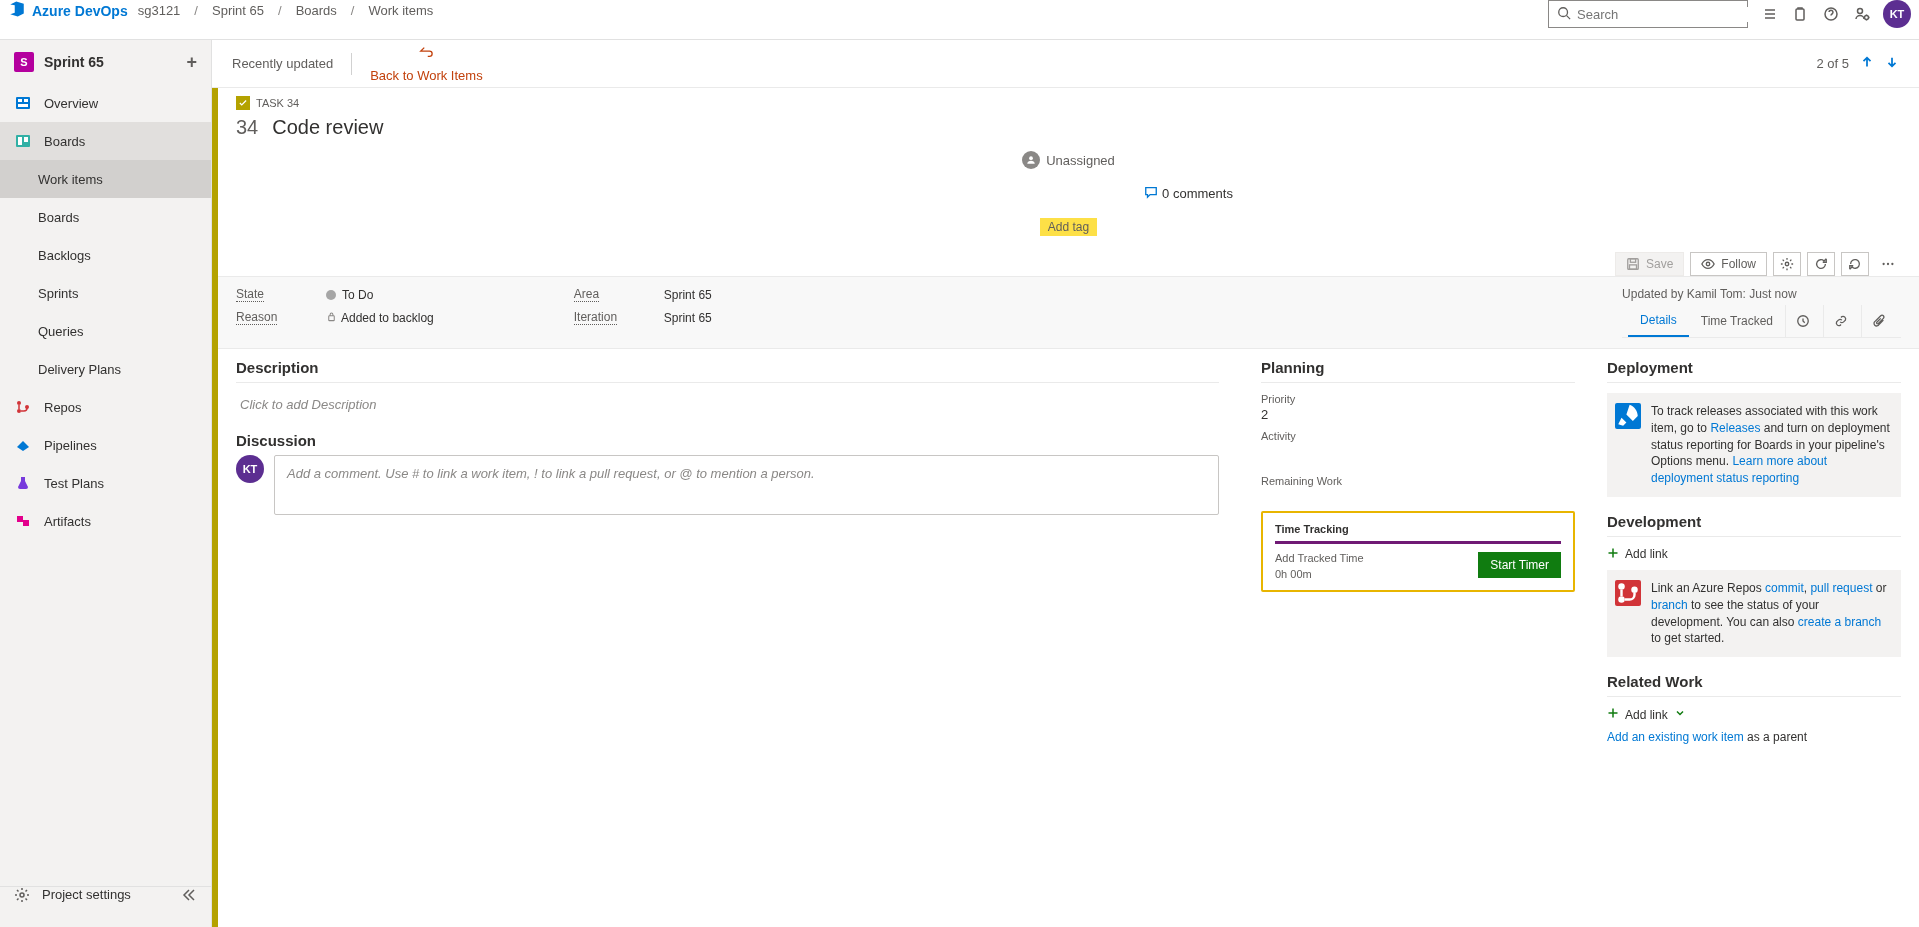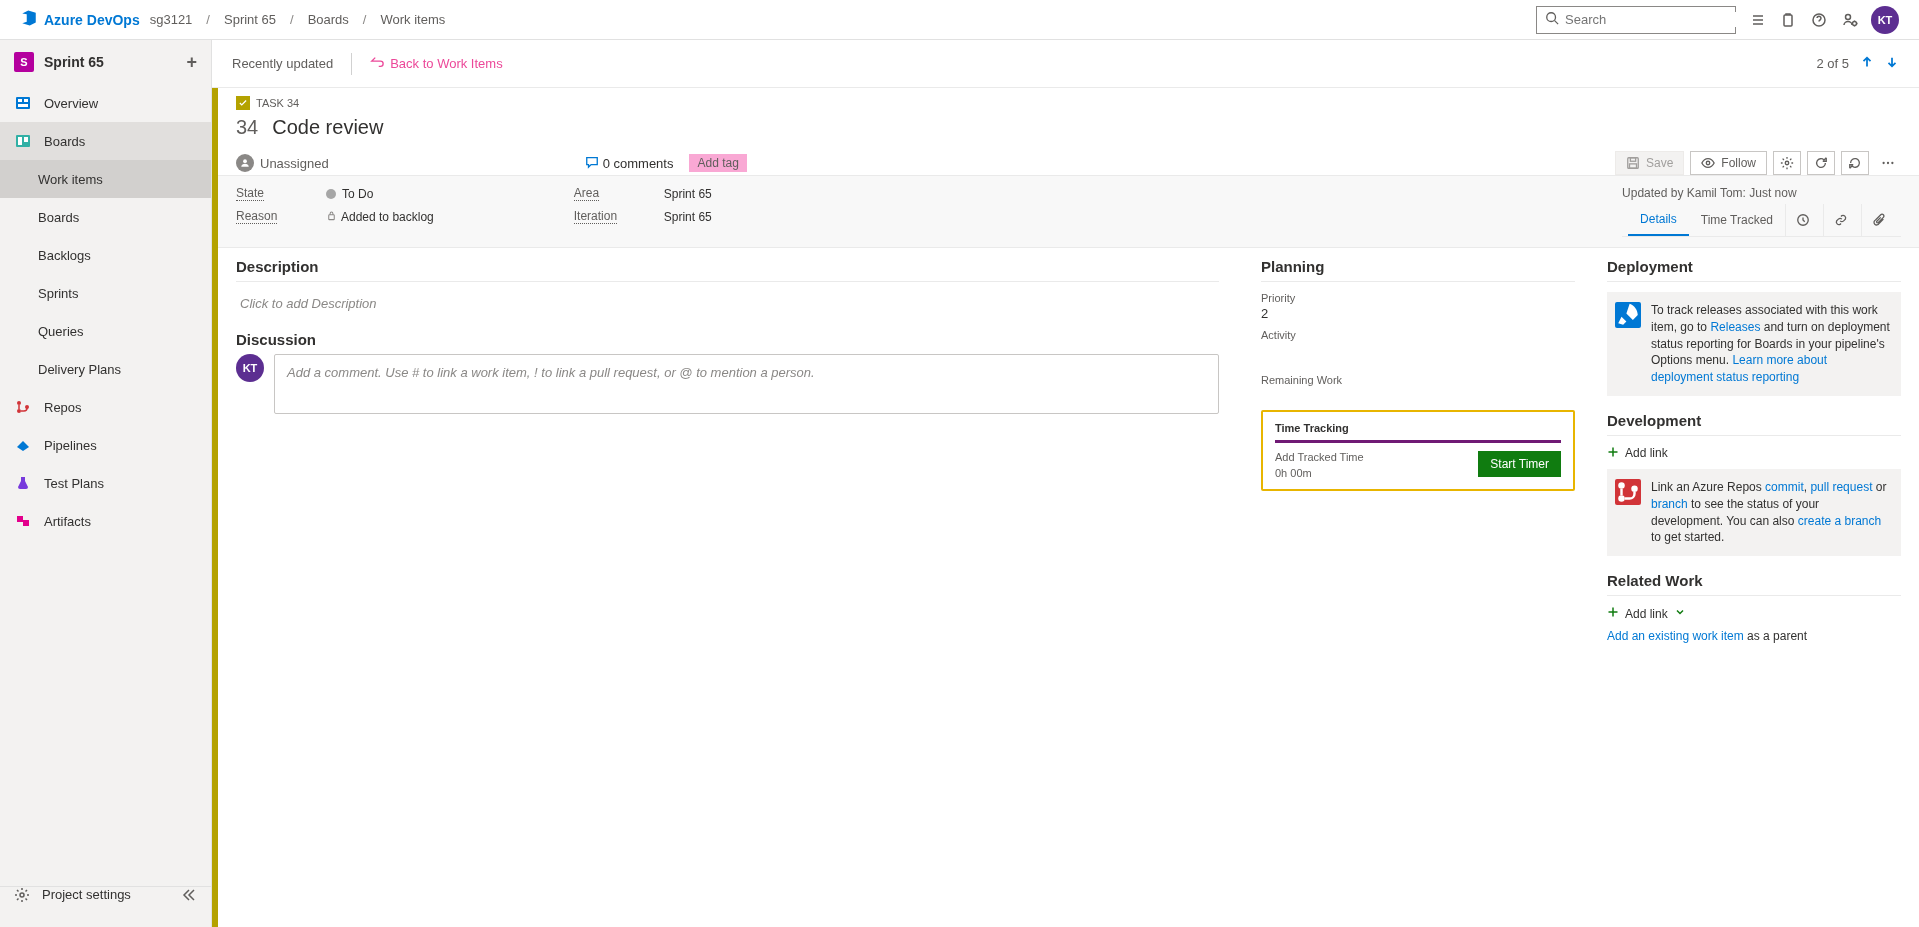--- a/index.html
+++ b/index.html
@@ -1,20 +1,20 @@
 <!DOCTYPE html>
 <html><head>
 <meta charset="utf-8">
 <style>
 * { box-sizing: border-box; margin: 0; padding: 0; }
 body { font-family: "Segoe UI", Arial, sans-serif; font-size: 13px; color: #323130; background: #fff; }
 a { text-decoration: none; }
 
 
-.topbar { display: flex; align-items: center; height: 40px; border-bottom: 1px solid #e1e1e1; padding: 0 20px; }
+.topbar { display: flex; align-items: flex-start; height: 40px; border-bottom: 1px solid #e1e1e1; padding: 0 8px; }
 .topbar-left { display: flex; align-items: center; flex: 1; gap: 10px; }
 .brand { display: flex; align-items: center; gap: 6px; font-weight: 600; color: #0078d4; font-size: 14px; }
 .brand-icon svg { width: 18px; height: 18px; }
 .crumb { color: #605e5c; }
 .crumb-sep { color: #8a8886; margin: 0 4px; }
 .topbar-right { display: flex; align-items: center; gap: 11px; }
 .search { display: flex; align-items: center; width: 200px; height: 28px; border: 1px solid #8a8886; padding: 0 8px; gap: 6px; }
 .search svg { width: 14px; height: 14px; color: #605e5c; }
 .search input { border: 0; outline: 0; flex: 1; font-size: 13px; }
 .top-icon { color: #605e5c; width: 20px; height: 20px; display: flex; align-items: center; justify-content: center; }
@@ -39,46 +39,46 @@
 .side-footer { border-top: 1px solid #e1e1e1; }
 .side-foot-item { display: flex; align-items: flex-start; height: 40px; padding: 0 14px; gap: 12px; color: #323130; }
 .side-foot-item svg { width: 16px; height: 16px; }
 .collapse-btn { margin-left: auto; color: #605e5c; }
 
 
 .main { flex: 1; display: flex; flex-direction: column; overflow: hidden; }
 .main-top { display: flex; align-items: center; height: 48px; padding: 0 20px; border-bottom: 1px solid #eaeaea; }
 .main-top-title { color: #605e5c; }
 .divider { width: 1px; height: 22px; background: #d1d1d1; margin: 0 18px; }
-.backlink { color: #ec4899; display: flex; align-items: center; gap: 6px; }
+.backlink { color: #c2410c; display: flex; align-items: center; gap: 6px; flex-direction: column; }
 .backlink svg { width: 14px; height: 14px; }
 .main-top-right { margin-left: auto; display: flex; align-items: center; gap: 11px; color: #605e5c; }
 .arrow-btn svg { width: 14px; height: 14px; }
 
 
 .wi { display: flex; flex: 1; overflow: hidden; }
 .wi-stripe { width: 6px; background: #b4a200; }
 .wi-body { flex: 1; display: flex; flex-direction: column; overflow: auto; }
 
 .wi-header { padding: 8px 18px 0 18px; }
 .wi-type { display: flex; align-items: center; gap: 6px; color: #605e5c; font-size: 11px; }
 .wi-type-icon { width: 14px; height: 14px; background: #b4a200; display: flex; align-items: center; justify-content: center; }
 .wi-type-icon svg { width: 10px; height: 10px; color: #fff; }
 .wi-title-row { display: flex; align-items: baseline; gap: 14px; margin-top: 6px; }
 .wi-id { font-size: 20px; color: #605e5c; }
 .wi-title { font-size: 20px; font-weight: 400; }
 
-.wi-toolbar { display: flex; align-items: center; margin-top: 12px; gap: 16px; }
+.wi-toolbar { display: flex; align-items: center; margin-top: 12px; gap: 16px; flex-direction: column; }
 .wi-assignee { display: flex; align-items: center; gap: 6px; color: #605e5c; }
 .wi-assignee-icon { width: 18px; height: 18px; border-radius: 50%; background: #8a8886; display: flex; align-items: center; justify-content: center; color: #fff; }
 .wi-assignee-icon svg { width: 10px; height: 10px; }
 .wi-comments { display: flex; align-items: center; gap: 4px; color: #0078d4; margin-left: 240px; }
 .wi-comments svg { width: 14px; height: 14px; }
 .wi-comments .ct { color: #323130; }
-.addtag { background: #f9a8d4; color: #605e5c; padding: 2px 8px; font-size: 12px; }
+.addtag { background: #fde047; color: #605e5c; padding: 2px 8px; font-size: 12px; }
 .wi-toolbar-right { margin-left: auto; display: flex; align-items: center; gap: 6px; }
 .tb-btn { display: flex; align-items: center; gap: 6px; border: 1px solid #c8c6c4; background: #fff; padding: 4px 10px; color: #605e5c; font-size: 12px; cursor: pointer; }
 .tb-btn.disabled { background: #f3f2f1; color: #a19f9d; border-color: #edebe9; }
 .tb-btn svg { width: 14px; height: 14px; }
 .tb-iconbtn { border: 1px solid #c8c6c4; background: #fff; padding: 4px 6px; color: #605e5c; cursor: pointer; display:flex; align-items:center; }
 .tb-iconbtn svg { width: 14px; height: 14px; }
 
 .wi-meta { background: #f8f8f8; border-top: 1px solid #eaeaea; border-bottom: 1px solid #eaeaea; padding: 10px 18px; display: flex; align-items: flex-start; }
 .meta-col { display: grid; grid-template-columns: 70px auto; row-gap: 8px; column-gap: 20px; align-items: center; font-size: 12px; }
 .meta-col + .meta-col { margin-left: 140px; }

